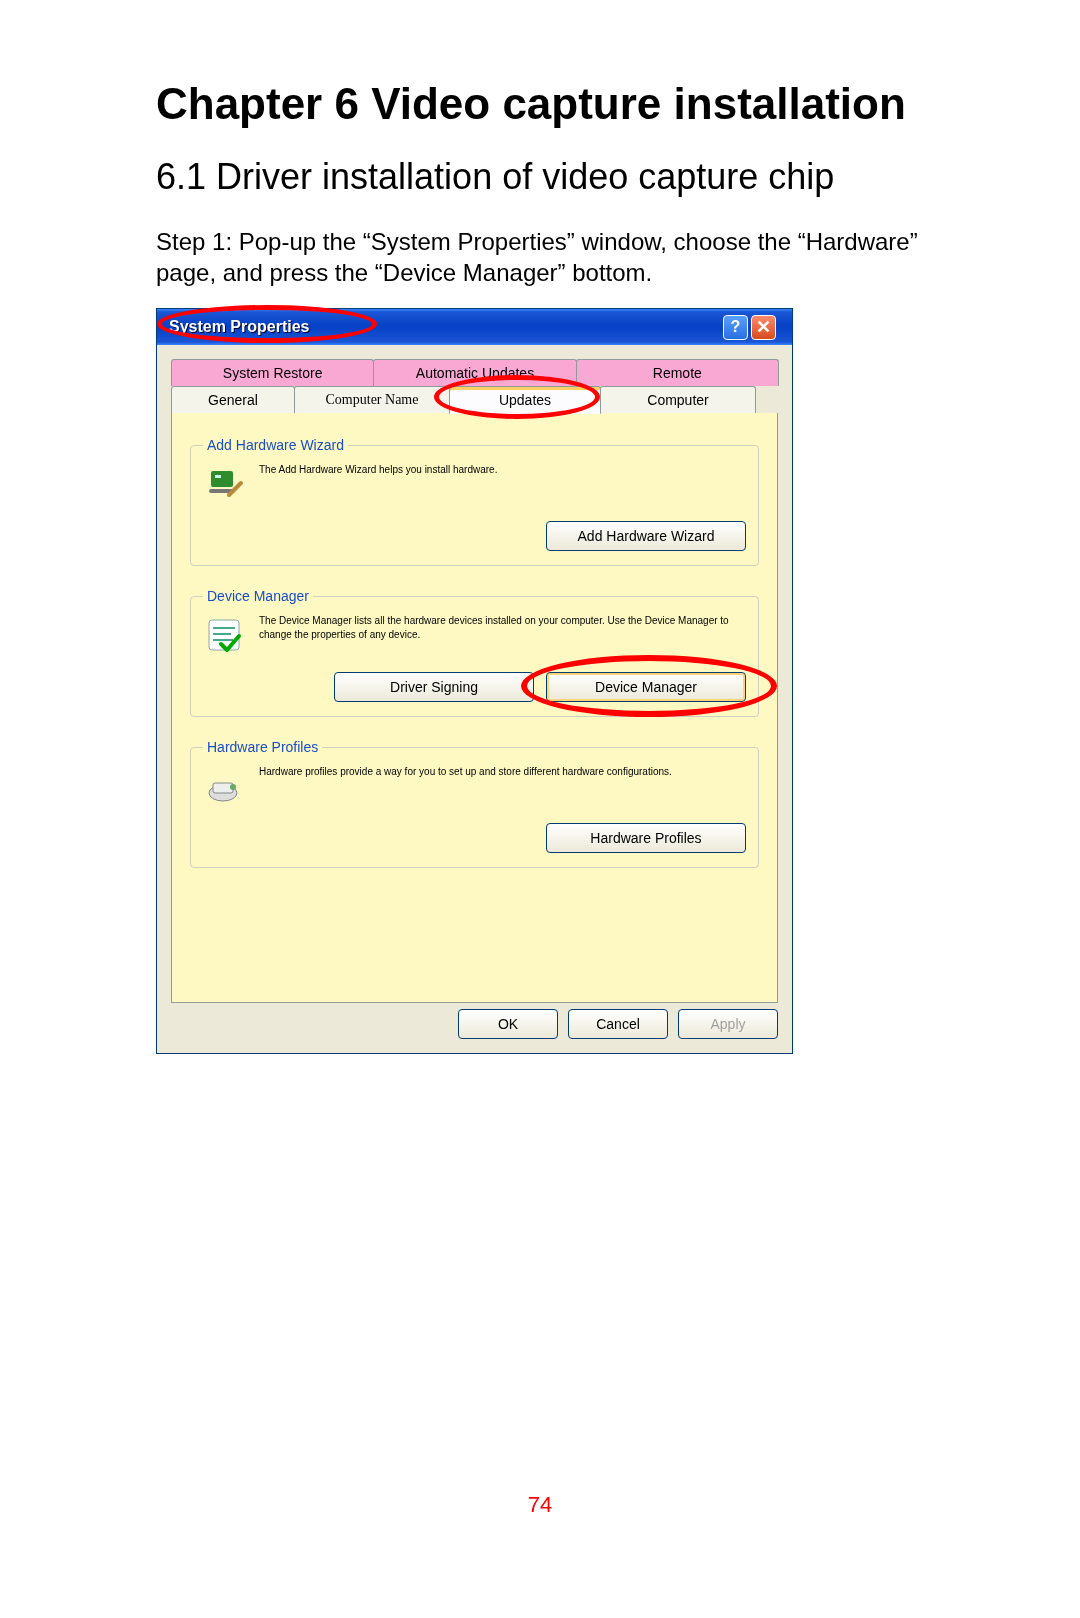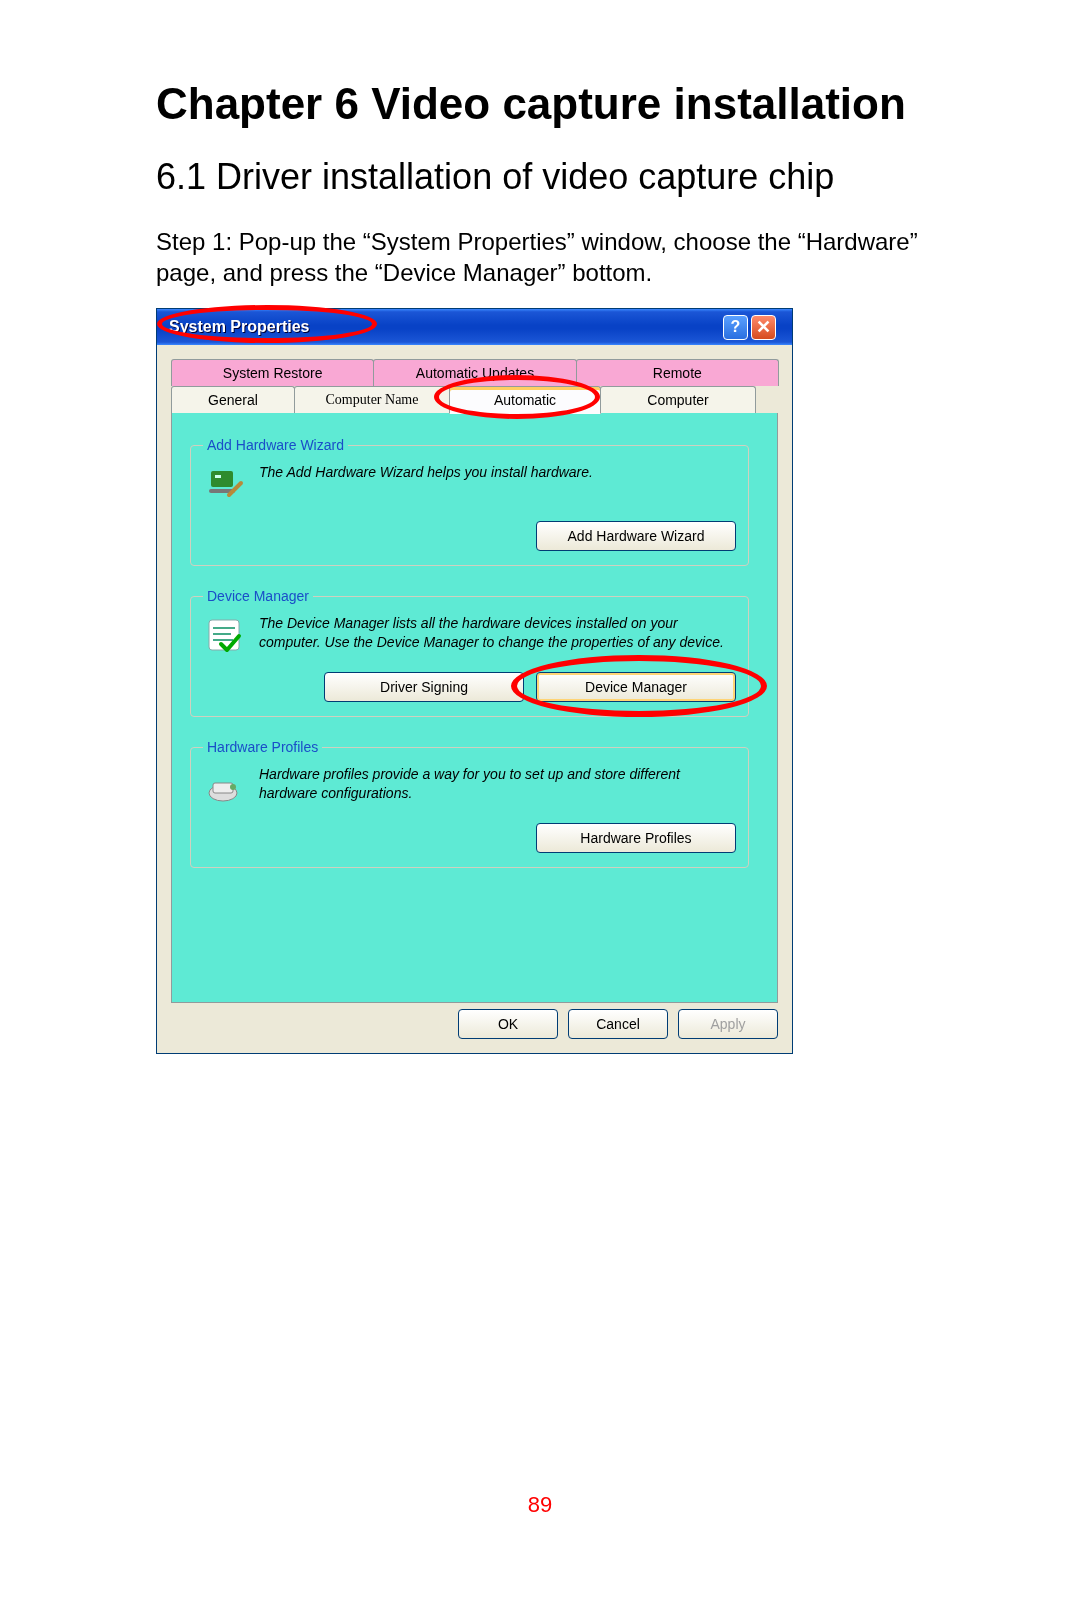--- a/index.html
+++ b/index.html
@@ -119,22 +119,22 @@
     position: absolute;
     left: -16px; top: -12px;
     width: 166px; height: 44px;
     border: 5px solid #ff0000;
     border-radius: 50%;
     pointer-events: none;
   }
   .tab-body {
     border: 1px solid #919b9c;
     border-top: none;
-    background: #5eead4;
-    padding: 24px 28px 18px 18px;
+    background: #fef9c3;
+    padding: 24px 18px 18px 18px;
     margin-top: -1px;
     min-height: 590px;
     position: relative;
   }
   fieldset.group {
     border: 1px solid #d0d0bf;
     border-radius: 4px;
     margin: 0 0 22px 0;
     padding: 10px 12px 14px 12px;
     position: relative;
@@ -148,24 +148,23 @@
     display: flex;
     gap: 12px;
     align-items: flex-start;
   }
   .icon-box {
     width: 44px; height: 44px;
     flex-shrink: 0;
     display:flex; align-items:center; justify-content:center;
   }
   .group-text {
-    font-size: 14px;
+    font-size: 10px;
     line-height: 1.35;
     color: #000;
-    font-style: italic;
   }
   .btn-row {
     display: flex;
     justify-content: flex-end;
     gap: 12px;
     margin-top: 14px;
   }
   .xp-button {
     min-width: 200px;
     height: 30px;
@@ -235,21 +234,21 @@
     <div class="tabs-area">
       <div class="tab-row top">
         <div class="tab back">System Restore</div>
         <div class="tab back">Automatic Updates</div>
         <div class="tab back">Remote</div>
       </div>
       <div class="tab-row bottom">
         <div class="tab tab-general">General</div>
         <div class="tab tab-computer">Computer Name</div>
         <div class="tab active tab-hardware">
-          <span>Automatic</span>
+          <span>Updates</span>
           <div class="hardware-ellipse"></div>
         </div>
         <div class="tab tab-advanced">Computer</div>
       </div>
 
       <div class="tab-body">
 
         <fieldset class="group">
           <legend>Add Hardware Wizard</legend>
           <div class="group-content">
@@ -312,13 +311,13 @@
     </div>
 
     <div class="dialog-footer">
       <button class="xp-button">OK</button>
       <button class="xp-button">Cancel</button>
       <button class="xp-button disabled">Apply</button>
     </div>
   </div>
 </div>
 
-<div class="page-number">89</div>
+<div class="page-number">74</div>
 
 </body></html>

